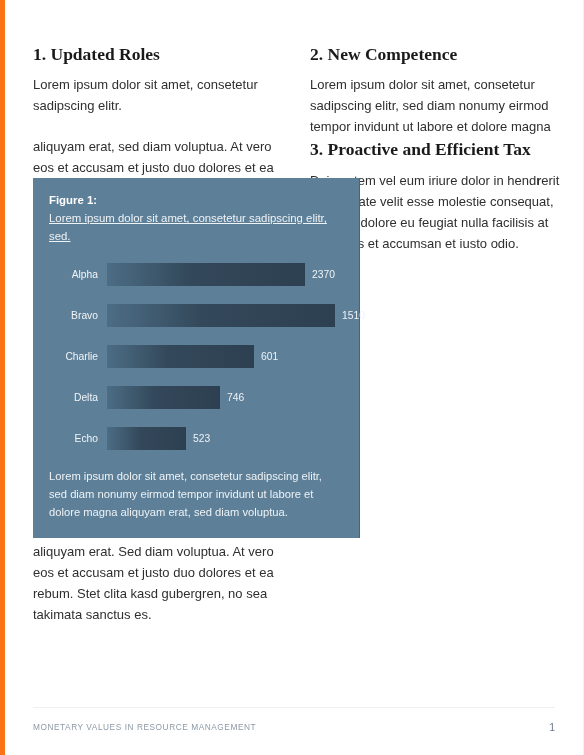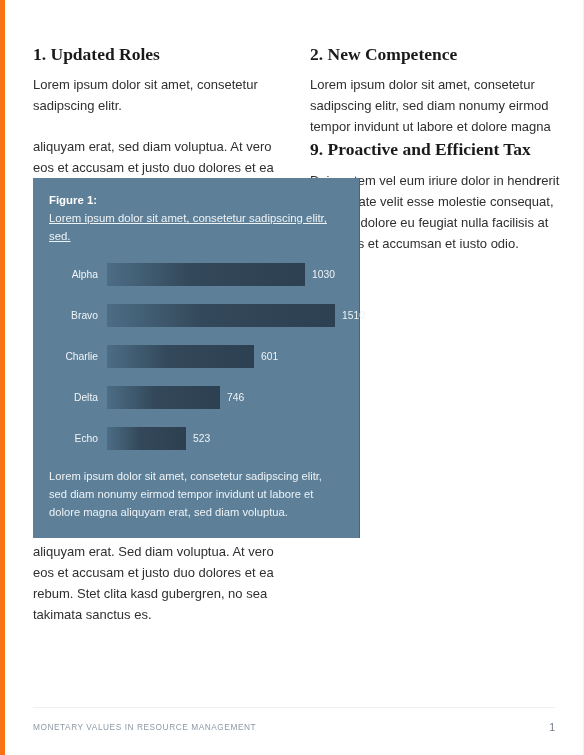--- a/index.html
+++ b/index.html
@@ -165,35 +165,35 @@
     <p class="body">Lorem ipsum dolor sit amet, consetetur sadipscing elitr.</p>
     <div class="spacer-sm"></div>
 
     <p class="body">aliquyam erat, sed diam voluptua. At vero eos et accusam et justo duo dolores et ea rebum. Stet clita kasd gubergren, no sea takimata sanctus est Lorem ipsum dolor sit amet. Duis autem vel eum iriure dolor in hendrerit in vulputate velit esse molestie consequat, vel illum dolore eu feugiat nulla facilisis at vero eros et accumsan et iusto odio.</p>
     <p class="body">Lorem ipsum dolor sit amet, consetetur sadipscing elitr, sed diam nonumy eirmod tempor invidunt ut labore et dolore magna aliquyam erat, sed diam voluptua. At vero eos et accusam et justo duo dolores et ea rebum. Stet clita kasd gubergren, no sea takimata sanctus est Lorem ipsum dolor sit amet.</p>
 
     <p class="body">magna aliquyam erat, sed diam magna aliquyam erat. Sed diam voluptua. At vero eos et accusam et justo duo dolores et ea rebum. Stet clita kasd gubergren, no sea takimata sanctus es.</p>
     <h2 class="sec tight">2. New Competence</h2>
     <p class="body last">Lorem ipsum dolor sit amet, consetetur sadipscing elitr, sed diam nonumy eirmod tempor invidunt ut labore et dolore magna</p>
 
-    <h2 class="sec tight">9. Proactive and Efficient Tax</h2>
+    <h2 class="sec tight">3. Proactive and Efficient Tax</h2>
     <p class="body"><span>Duis autem vel eum iriure dolor in hend</span><b>r</b><span>erit in vulputate velit esse molestie consequat, vel illum dolore eu feugiat nulla facilisis at vero eros et accumsan et iusto odio.</span></p>
 
   </div>
 
   <div class="figure">
     <div class="fig-title">Figure 1:</div>
     <div class="fig-sub">Lorem ipsum dolor sit amet, consetetur sadipscing elitr, sed.</div>
 
     <div class="chart">
       <div class="bar-row">
         <div class="bar-label">Alpha</div>
         <div class="bar-track">
           <div class="bar-fill" style="width: 198px;"></div>
-          <div class="bar-value">1030</div>
+          <div class="bar-value">2370</div>
         </div>
       </div>
       <div class="bar-row">
         <div class="bar-label">Bravo</div>
         <div class="bar-track">
           <div class="bar-fill" style="width: 228px;"></div>
           <div class="bar-value">1510</div>
         </div>
       </div>
       <div class="bar-row">

